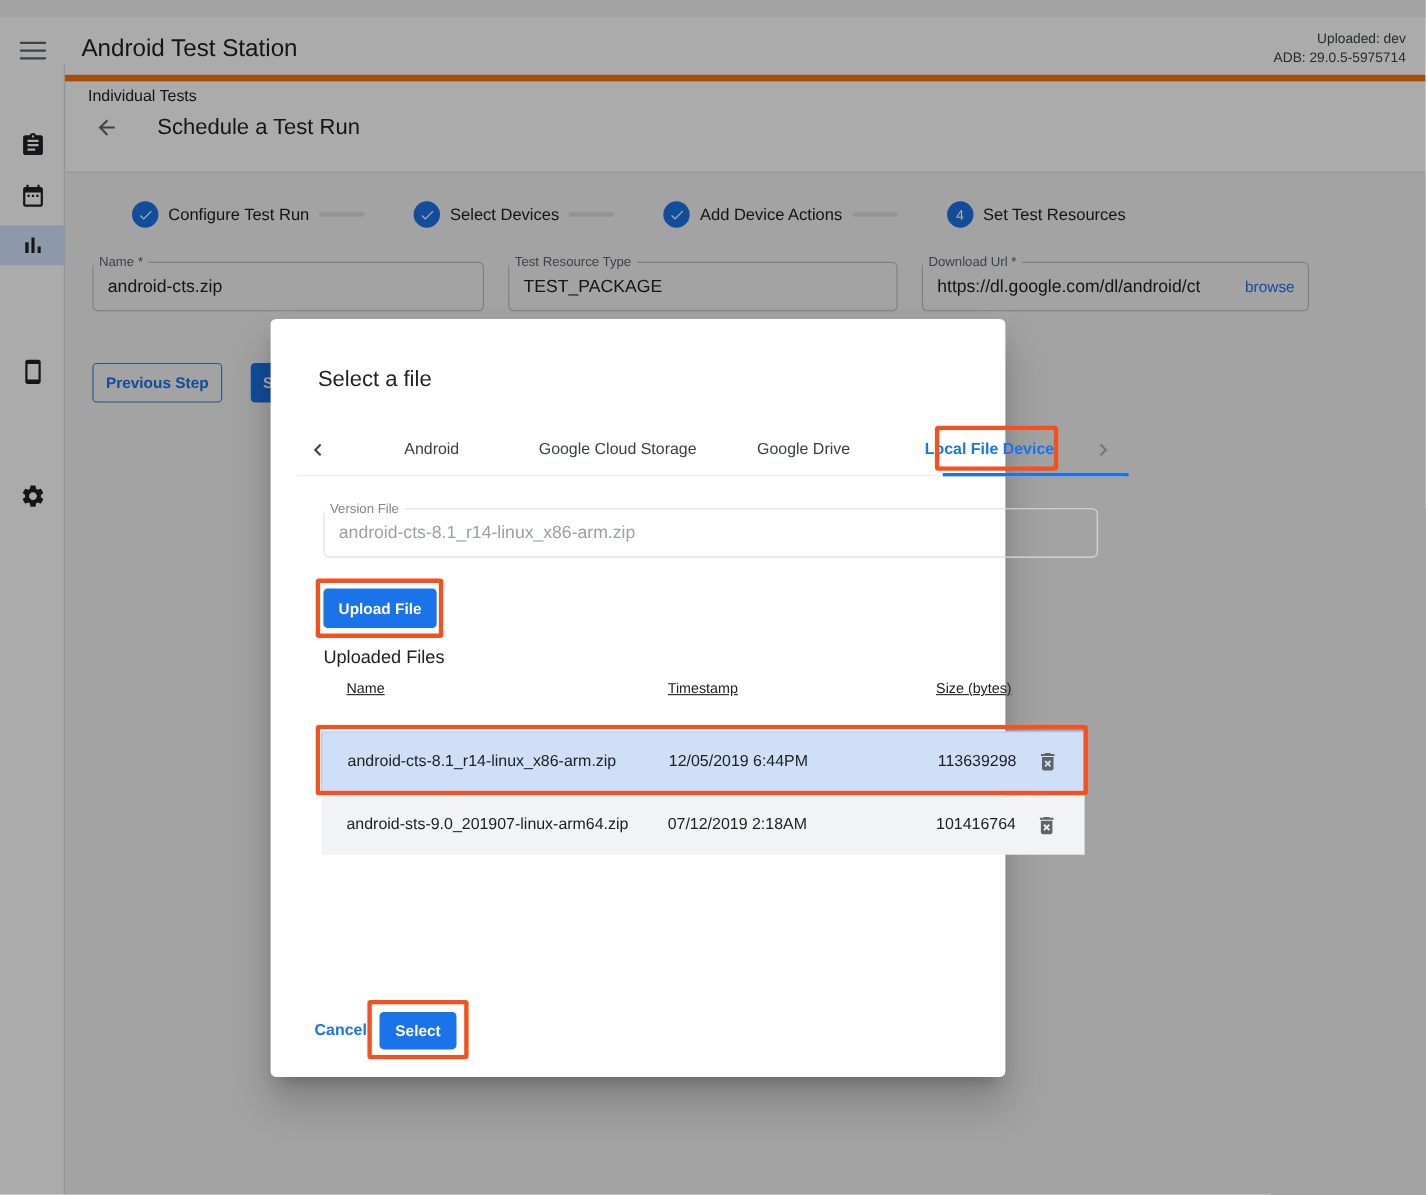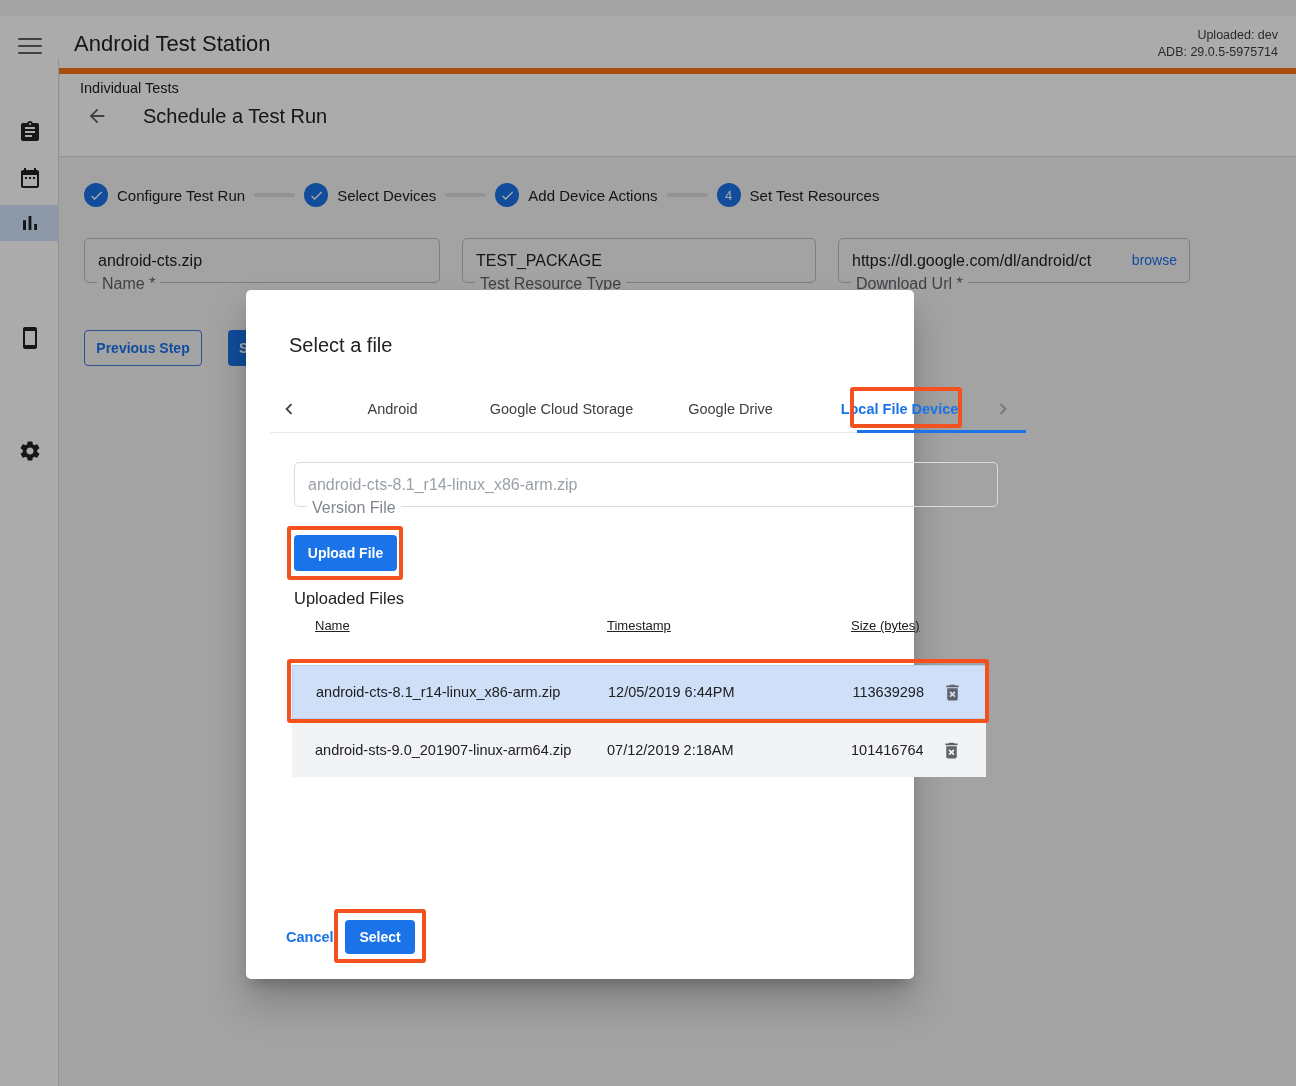--- a/index.html
+++ b/index.html
@@ -23,28 +23,28 @@
   
   .page-band { position:absolute; left:60px; top:58px; width:1236px; height:99px; background:#fff; border-bottom:1px solid #dadce0; }
   .crumb { position:absolute; left:20px; top:22px; font-size:14.5px; color:#202124; }
   .back-btn { position:absolute; left:26px; top:47px; width:24px; height:24px; cursor:pointer; }
   .back-btn svg { width:22px; height:22px; fill:#5f6368; }
   .page-title { position:absolute; left:83px; top:47px; font-size:20px; color:#202124; }
 
   
   .content { position:absolute; left:60px; top:157px; width:1236px; height:929px; }
   .stepper { position:absolute; left:24px; top:26px; display:flex; align-items:center; }
-  .step { display:flex; align-items:center; }
+  .step { display:flex; align-items:center;margin-left:36px; }
   .step-circle { width:24px; height:24px; border-radius:50%; background:#1a73e8; color:#fff; display:flex; align-items:center; justify-content:center; font-size:13px; }
   .step-circle svg { width:15px; height:15px; fill:#fff; }
   .step-label { margin-left:9px; font-size:15px; color:#202124; }
   .step-line { width:41px; height:4px; border-radius:2px; background:#dcdcdc; margin:0 9px; }
 
   .field { position:absolute; top:81px; height:45px; border:1px solid #b9bdc2; border-radius:5px; }
-  .field-label { position:absolute; left:12px; top:-8px; font-size:16px; color:#5f6368; background:#f3f3f4; padding:0 5px; white-space:nowrap;margin-top:44px; }
+  .field-label { position:absolute; left:0; top:-8px; font-size:12px; color:#5f6368; background:#f3f3f4; padding:0 5px; white-space:nowrap; }
   .field-value { position:absolute; left:13px; top:0; line-height:43px; font-size:16px; color:#202124; white-space:nowrap; overflow:hidden; }
   .field-browse { position:absolute; right:12px; top:0; line-height:43px; font-size:14px; color:#1a73e8; cursor:pointer; }
 
   .btn { border:none; border-radius:4px; font-family:inherit; font-size:14px; font-weight:bold; cursor:pointer; }
   .btn-outlined { background:transparent; border:1px solid #3f7bd2; color:#1a73e8; }
   .btn-filled { background:#1a73e8; color:#fff; }
   .prev-btn { position:absolute; left:24px; top:173px; width:118px; height:36px; }
   .next-btn { position:absolute; left:168px; top:173px; width:160px; height:36px; text-align:left; padding-left:11px; }
 
   

